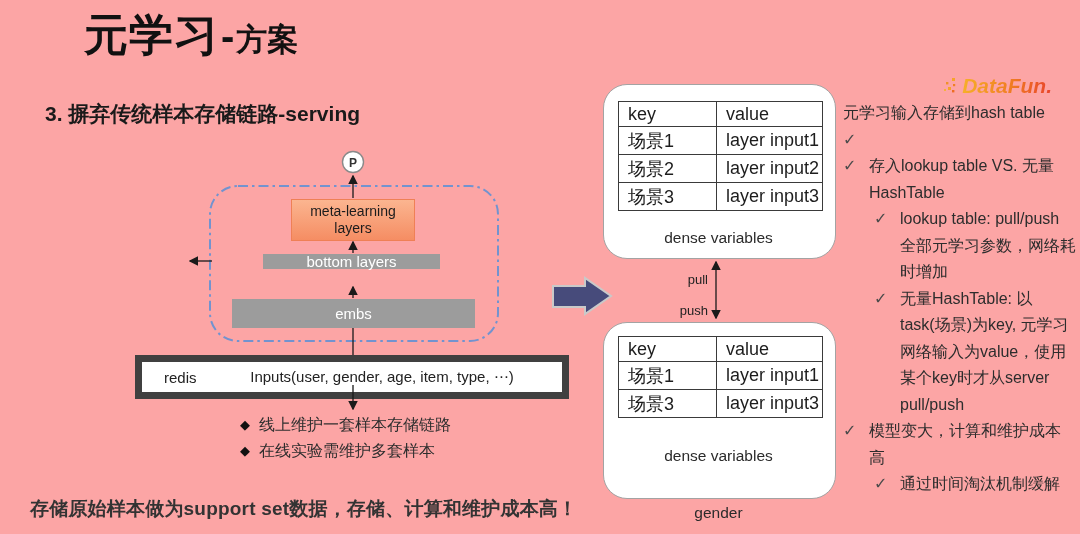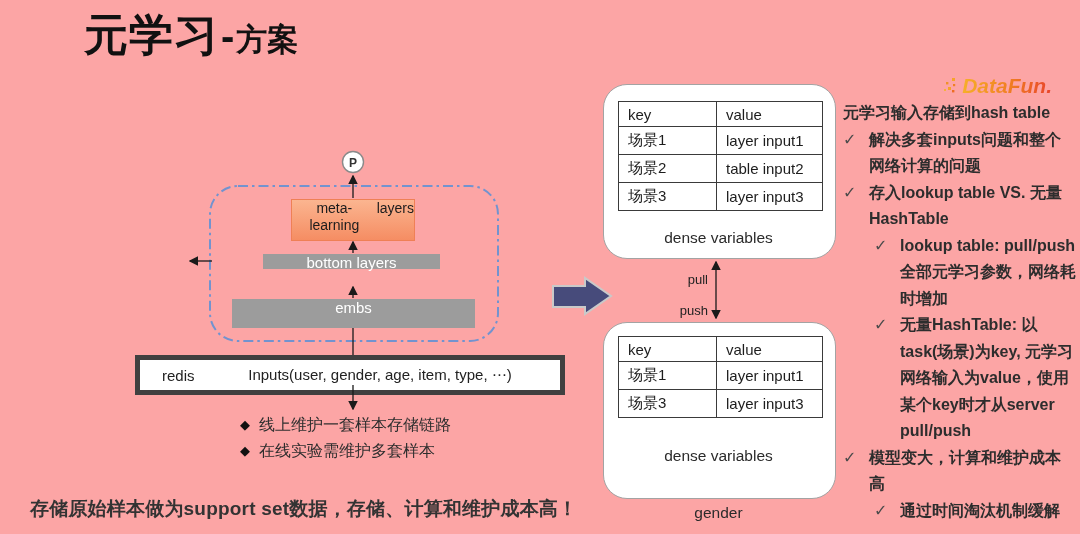--- a/index.html
+++ b/index.html
@@ -16,28 +16,28 @@
   
   #logo{right:28px;top:30px;display:flex;align-items:center;gap:3px;margin-top:44px;}
   #logo .logo-text{
     font-size:21px;font-weight:700;font-style:italic;
     background:linear-gradient(90deg,#f6b029 0%,#f07c22 55%,#e8432c 100%);
     -webkit-background-clip:text;background-clip:text;color:transparent;
   }
   
   #heading{left:45px;top:100px;font-size:21px;font-weight:700;color:#1a1a1a;}
   
-  .layer-box{display:flex;flex-direction:row;justify-content:center;text-align:center;z-index:2;}
+  .layer-box{display:flex;flex-direction:column;align-items:center;justify-content:center;text-align:center;z-index:2;}
   #meta-box{left:291px;top:199px;width:122px;height:40px;
     background:linear-gradient(180deg,#fbb590 0%,#f58d63 100%);
     border:1px solid #ef8056;font-size:14px;color:#1c1c1c;line-height:17px;}
   #bottom-box{left:263px;top:254px;width:177px;height:15px;background:#9c9c9c;color:#fff;font-size:15px;}
   #embs-box{left:232px;top:299px;width:243px;height:29px;background:#9c9c9c;color:#fff;font-size:15px;}
   
-  #redis-box{left:135px;top:355px;width:420px;height:30px;border:5px solid #404040;background:#fff;z-index:2;}
+  #redis-box{left:135px;top:355px;width:420px;height:30px;border:7px solid #404040;background:#fff;z-index:2;}
   #redis-box .redis-label{position:absolute;left:22px;top:0;height:30px;display:flex;align-items:center;font-size:15px;color:#222;}
   #redis-box .inputs-label{position:absolute;left:0;right:0;top:0;height:30px;display:flex;align-items:center;justify-content:center;font-size:15px;color:#222;padding-left:60px;box-sizing:border-box;}
   
   #annotation{left:14px;top:238px;width:196px;font-size:14.5px;line-height:23px;color:#2e2e2e;}
   
   #diagram-bullets{left:240px;top:412px;font-size:16px;line-height:26px;color:#2e2e2e;}
   #diagram-bullets .b-row{display:flex;gap:9px;}
   #diagram-bullets .b-marker{color:#111;font-size:13px;line-height:26px;}
   
   #bottom-note{left:30px;top:496px;font-size:19px;font-weight:700;color:#333;letter-spacing:0.2px;}
@@ -47,31 +47,31 @@
   #workers-box{left:603px;top:322px;width:231px;height:175px;}
   .group-label{font-size:15.5px;color:#2b2b2b;text-align:center;}
   #servers-title{left:603px;top:60px;width:231px;}
   #workers-title{left:603px;top:504px;width:231px;}
   #servers-caption{left:603px;top:229px;width:231px;}
   #workers-caption{left:603px;top:447px;width:231px;}
   
   table.kv{border-collapse:collapse;background:#fff;z-index:2;position:absolute;}
   #servers-table{left:618px;top:101px;}
   #workers-table{left:618px;top:336px;}
-  table.kv td{border:1.2px solid #3a3a3a;font-size:15px;color:#1d1d1d;padding:0 0 0 9px;}
+  table.kv td{border:1.2px solid #3a3a3a;font-size:18px;color:#1d1d1d;padding:0 0 0 9px;}
   table.kv .col-key{width:88px;}
   table.kv .col-val{width:96px;}
   table.kv tr{height:28px;}
   table.kv tr.hdr{height:25px;}
   
   .pp-label{font-size:13px;color:#222;width:40px;text-align:right;}
   #pull-label{left:668px;top:272px;}
   #push-label{left:668px;top:303px;}
   
-  #notes{left:843px;top:100px;width:233px;font-size:16px;line-height:26.5px;color:#2d2d2d;font-weight:bold;}
+  #notes{left:843px;top:100px;width:233px;font-size:16px;line-height:26.5px;color:#2d2d2d;}
   #notes .intro{margin-bottom:0;}
   .note-item{display:flex;}
   .note-item .check{width:26px;flex:none;color:#4a4a4a;}
   .note-item.lvl2{margin-left:31px;}
   .note-item .n-text{flex:1;}
   
   #overlay{left:0;top:0;z-index:5;pointer-events:none;}
 </style>
 </head>
 <body>
@@ -89,20 +89,21 @@
       <rect x="9" y="2" width="3" height="3" fill="#f6a329"></rect>
       <rect x="3" y="6" width="2.4" height="2.4" fill="#f0912a"></rect>
       <rect x="10" y="8" width="2.2" height="2.2" fill="#ef7f25"></rect>
       <rect x="5" y="11" width="3" height="3" fill="#f6a329"></rect>
       <rect x="1" y="13" width="2" height="2" fill="#f3b23c"></rect>
       <rect x="9" y="14" width="2.4" height="2.4" fill="#ed6d22"></rect>
     </svg>
     <span class="logo-text">DataFun.</span>
   </div>
 
+  <div class="abs" id="heading">3. 摒弃传统样本存储链路-serving</div>
 
   <div class="abs" id="annotation">
   </div>
 
   <div class="abs layer-box" id="meta-box">
     <div>meta-learning</div>
     <div>layers</div>
   </div>
   <div class="abs layer-box" id="bottom-box">bottom layers</div>
   <div class="abs layer-box" id="embs-box">embs</div>
@@ -131,21 +132,21 @@
         <tr class="hdr">
       <td class="col-key">key</td>
       <td class="col-val">value</td>
     </tr>
     <tr>
       <td>场景1</td>
       <td>layer input1</td>
     </tr>
     <tr>
       <td>场景2</td>
-      <td>table input2</td>
+      <td>layer input2</td>
     </tr>
     <tr>
       <td>场景3</td>
       <td>layer input3</td>
     </tr>
   </tbody>
     </table>
   <div class="abs group-label" id="servers-caption">dense variables</div>
 
   <div class="abs pp-label" id="pull-label">pull</div>
@@ -168,21 +169,20 @@
     </tr>
   </tbody>
     </table>
   <div class="abs group-label" id="workers-caption">dense variables</div>
   <div class="abs group-label" id="workers-title">gender</div>
 
   <div class="abs" id="notes">
     <div class="intro">元学习输入存储到hash table</div>
     <div class="note-item lvl1">
       <span class="check">✓</span>
-      <span class="n-text">解决多套inputs问题和整个网络计算的问题</span>
     </div>
     <div class="note-item lvl1">
       <span class="check">✓</span>
       <span class="n-text">存入lookup table VS. 无量HashTable</span>
     </div>
     <div class="note-item lvl2">
       <span class="check">✓</span>
       <span class="n-text">lookup table: pull/push 全部元学习参数，网络耗时增加</span>
     </div>
     <div class="note-item lvl2">

